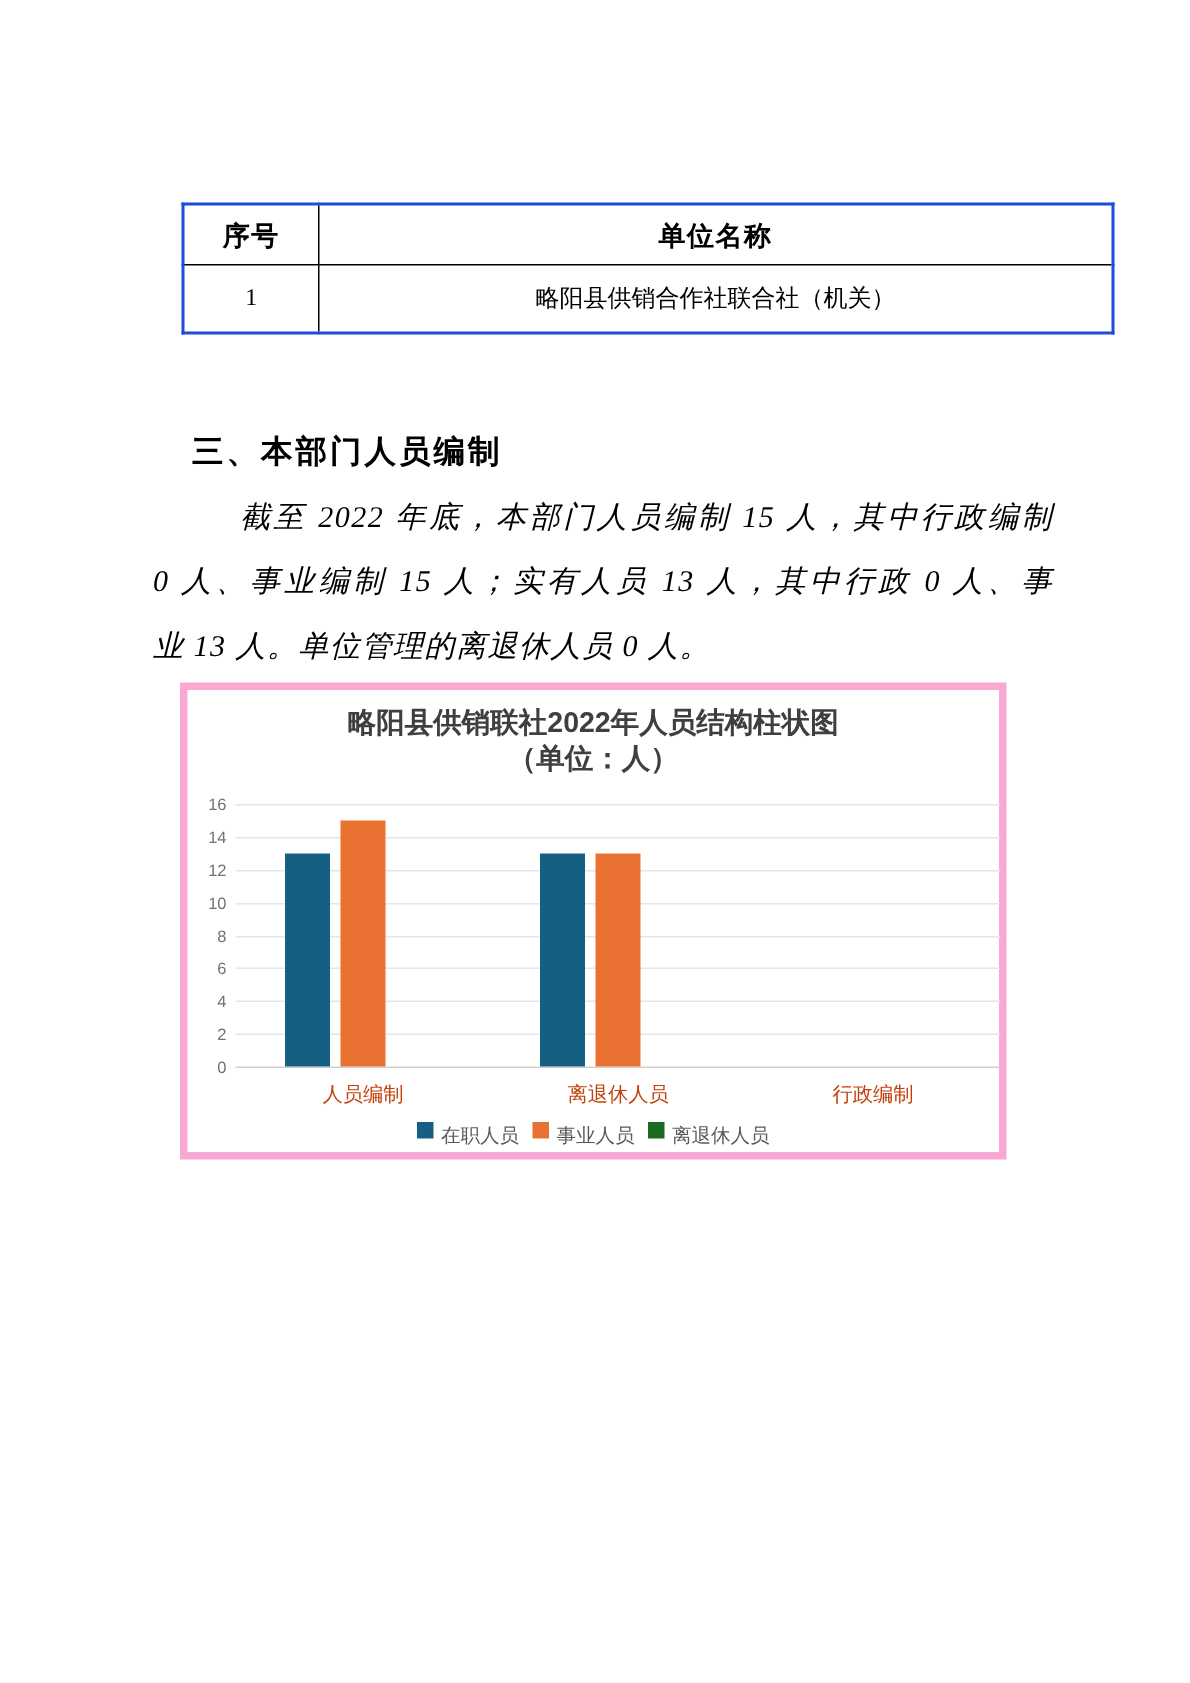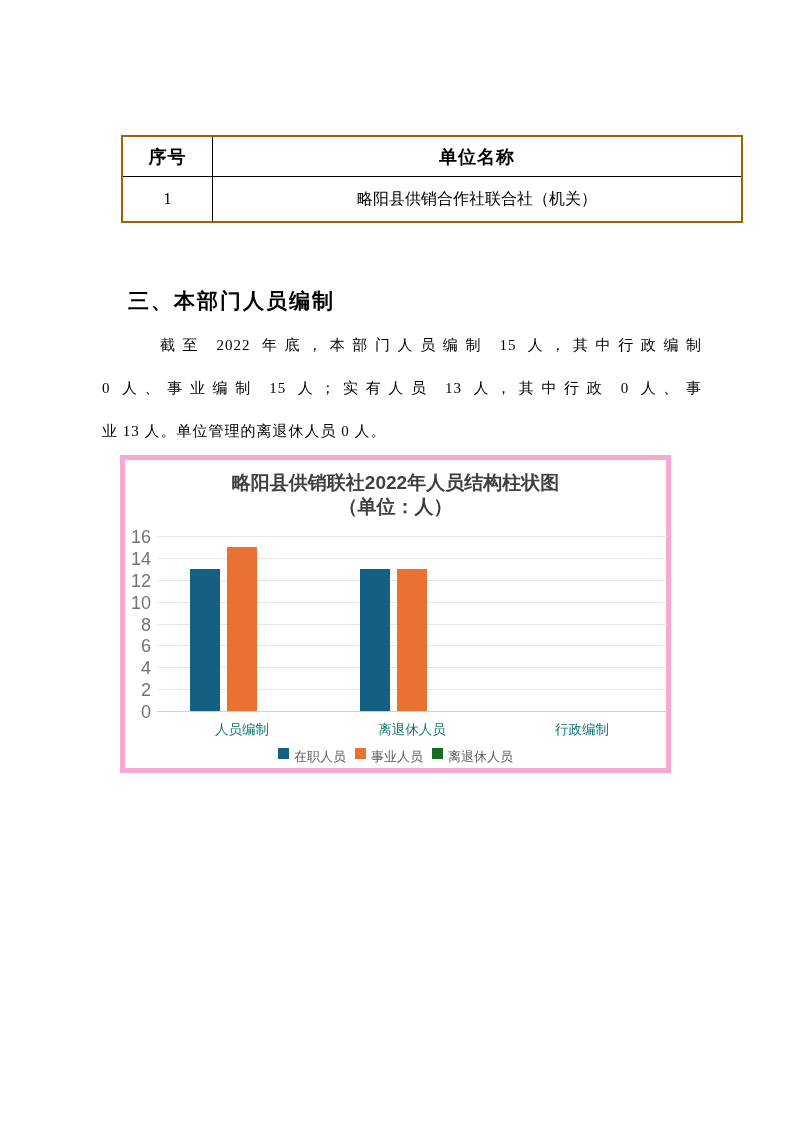--- a/index.html
+++ b/index.html
@@ -3,21 +3,21 @@
 <meta charset="utf-8">
 <style>
   html,body { margin:0; padding:0; background:#ffffff; }
   .page {
     position:relative; width:793px; height:1122px; background:#ffffff;
     overflow:hidden; font-family:"Liberation Serif", serif;
   }
   
   .doc-table {
     position:absolute; left:121px; top:135px;
-    border-collapse:collapse; border:2px solid #a16207; table-layout:fixed;
+    border-collapse:collapse; border:2px solid #1d4ed8; table-layout:fixed;
   }
   .doc-table th, .doc-table td {
     border:1px solid #000; text-align:center; vertical-align:middle; padding:0;
   }
   .doc-table th {
     font-family:"Liberation Sans", sans-serif; font-weight:bold;
     font-size:18px; color:#000; height:39px; letter-spacing:1px;
   }
   .doc-table td {
     font-family:"Liberation Serif", serif; font-size:16px; color:#000; height:44px;
@@ -26,46 +26,46 @@
   .col-name  { width:528px;margin-top:18px; }
   
   .sec-heading {
     position:absolute; left:128px; top:287px; margin:0;
     font-family:"Liberation Sans", sans-serif; font-weight:bold;
     font-size:21px; color:#000; letter-spacing:2px;
   }
   
   .para { position:absolute; left:102px; top:324px; width:600px; color:#000; }
   .pline {
-    font-size:15px; line-height:43px; letter-spacing:1px;
-    text-align:justify; text-align-last:justify; white-space:normal;
+    font-size:20px; line-height:43px; letter-spacing:1px;
+    text-align:justify; text-align-last:justify; white-space:normal;font-style:italic;
   }
   .pline.first { text-indent:58px; }
   .pline.last  { text-align-last:left; }
   
   .chart {
     position:absolute; left:120px; top:455px; width:551px; height:318px;
     box-sizing:border-box; background:#fff; border:5px solid #f9a8d4;
     font-family:"Liberation Sans", sans-serif;
   }
   .chart-title {
     margin:0 10px; text-align:center; font-size:19px; font-weight:bold;
     color:#3F3F3F; line-height:24px;
   }
   .chart-title.line1 { margin-top:11px; }
   .plot { position:absolute; left:32px; top:77px; width:510px; height:175px; }
   .gridline { position:absolute; left:0; right:0; height:1px; background:#E6E6E6; }
   .gridline.zero { background:#D0D0D0; }
   .bar { position:absolute; bottom:1px; }
   .ytick {
     position:absolute; left:0; width:26px; text-align:right;
-    font-size:18px; color:#737373; line-height:16px;
+    font-size:11px; color:#737373; line-height:16px;
   }
   .cats { position:absolute; left:32px; top:261px; width:510px; display:flex; }
-  .cat  { flex:1 1 0; text-align:center; font-size:13.5px; color:#0f766e; }
+  .cat  { flex:1 1 0; text-align:center; font-size:13.5px; color:#c2410c; }
   .legend {
     position:absolute; left:0; right:0; top:288px;
     display:flex; justify-content:center; align-items:center; gap:9px;
   }
   .legend-item { display:inline-flex; }
   .swatch { display:inline-block; width:11px; height:11px; margin-right:5px; }
   .legend-label { font-size:13px; color:#595959; }
 </style>
 </head>
 <body>

